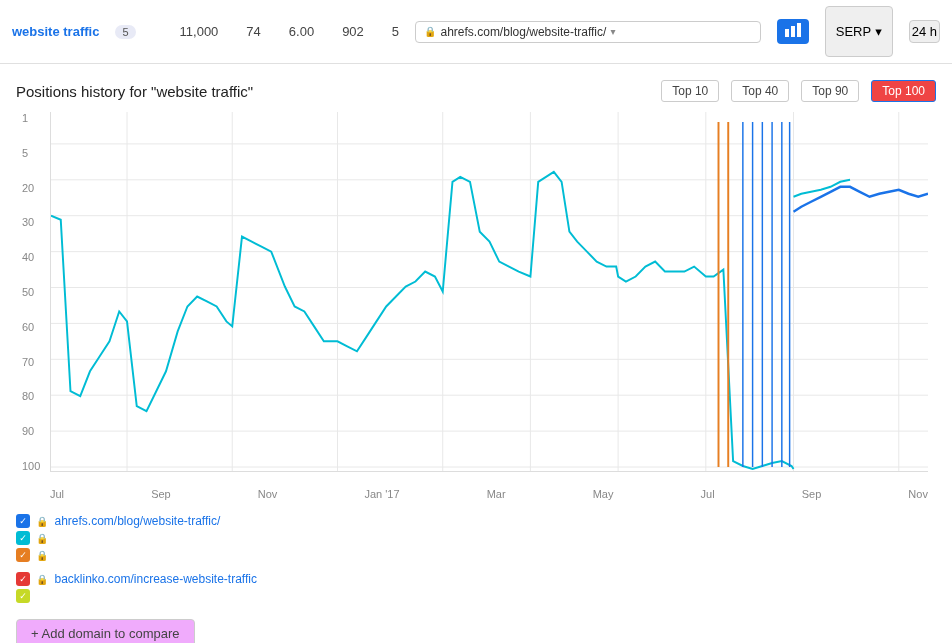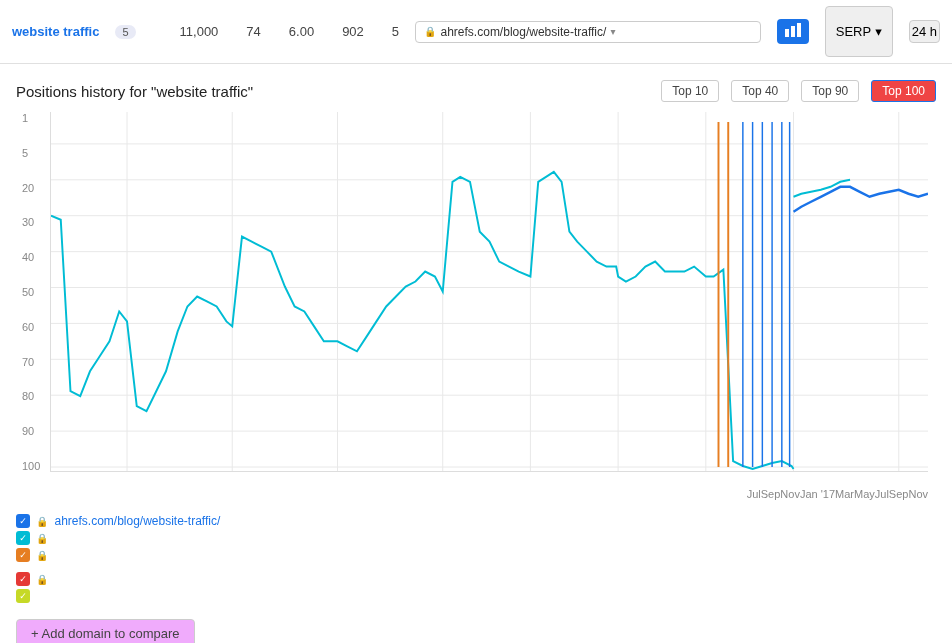--- a/index.html
+++ b/index.html
@@ -64,21 +64,21 @@
       display: flex; flex-direction: column; justify-content: space-between;
       font-size: 11px; color: #888;
     }
 
     .chart-wrapper {
       position: relative; margin-left: 34px; margin-right: 8px;
     }
 
     
     .x-axis {
-      display: flex; justify-content: flex-end;
+      display: flex; justify-content: space-between;
       margin-left: 34px; margin-right: 8px;
       font-size: 11px; color: #888; margin-top: 4px;
     }
 
     
     .legend-section { margin-bottom: 8px; }
     .legend-group-title { font-weight: 600; font-size: 13px; margin-bottom: 4px; }
     .legend-item {
       display: flex; align-items: center; gap: 6px;
       font-size: 12px; margin-bottom: 3px; color: #1a73e8; text-decoration: none;
@@ -338,20 +338,21 @@
       <span class="legend-lock">🔒</span>
     </div>
   </div>
 
   
   <div class="legend-section" style="margin-top: 10px;">
 
     <div class="legend-item">
       <span class="legend-checkbox" style="background:#e53935;">✓</span>
       <span class="legend-lock">🔒</span>
+      <span class="legend-url">backlinko.com/increase-website-traffic</span>
     </div>
 
     <div class="legend-item">
       <span class="legend-checkbox" style="background:#c6d927;">✓</span>
     </div>
   </div>
 
   
   <button class="add-domain-btn">+ Add domain to compare</button>
 

